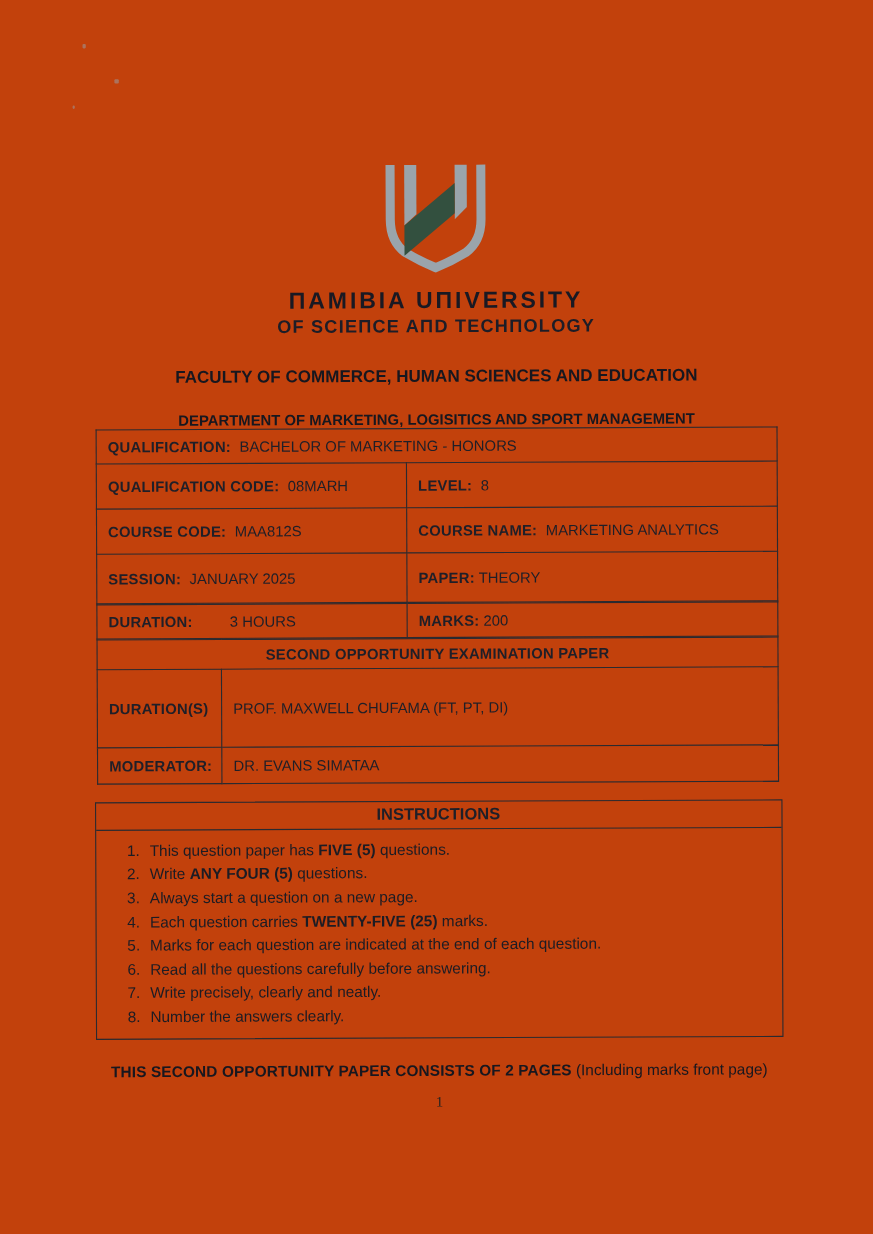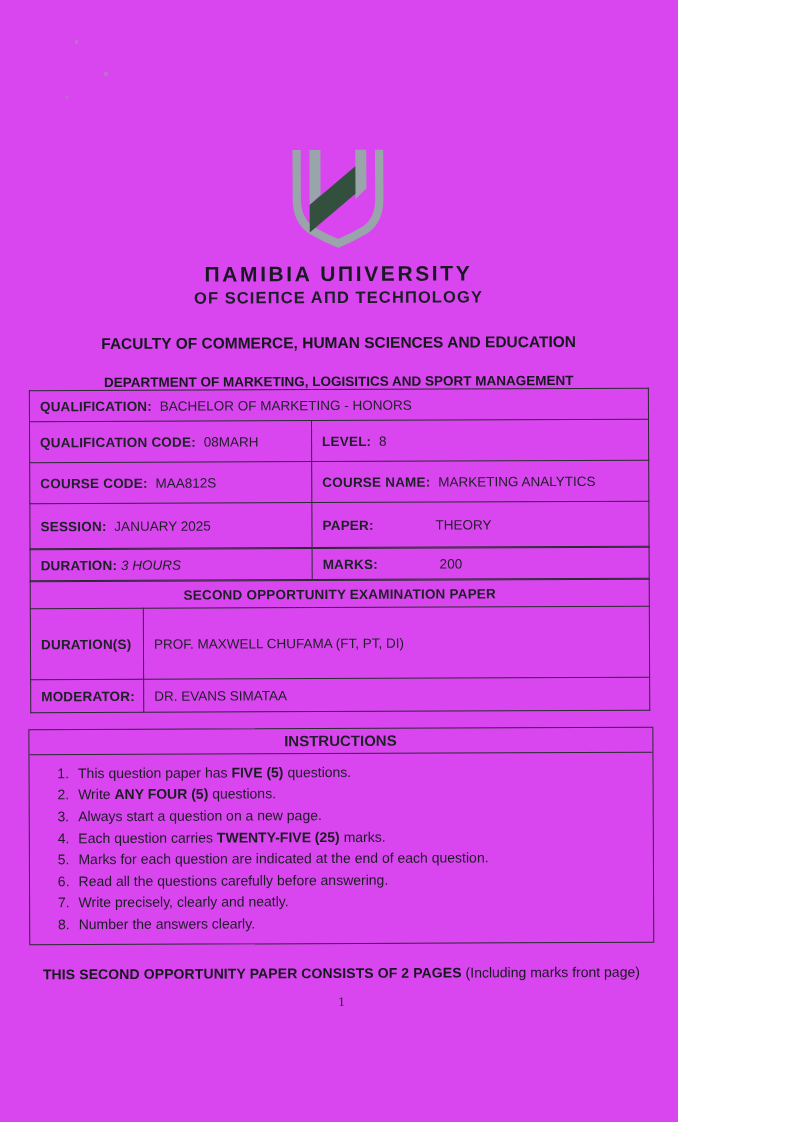--- a/index.html
+++ b/index.html
@@ -1,19 +1,19 @@
 <!DOCTYPE html>
 <html><head>
 <meta charset="utf-8">
 <style>
   html,body{margin:0;padding:0;background:#ffffff;}
   .page{
     position:relative;
-    width:678px;height:1122px;
-    background:#d946ef;
+    width:794px;height:1122px;
+    background:#c2410c;
     overflow:hidden;
     font-family:"Liberation Sans", sans-serif;
     color:#1f1f28;
   }
   .content{ transform:rotate(-0.25deg); transform-origin:50% 420px; padding-top:146px; }
 
   .speck{position:absolute;background:#9a9aa0;border-radius:1px;opacity:.55;}
   .s1{left:75px;top:40px;width:3px;height:4px;}
   .s2{left:104px;top:72px;width:4px;height:4px;}
   .s3{left:66px;top:96px;width:2px;height:3px;}
@@ -42,22 +42,22 @@
   .rowSession td{height:36px;vertical-align:top;padding-top:9px;}
   td.vtop{vertical-align:top;padding-top:7px;}
   .tblB{margin-top:5px;}
   .rowDur td{height:22px;}
   .tblC{margin-top:1px;}
   .examTitle td{height:18px;text-align:center;font-weight:bold;font-size:15px;letter-spacing:.2px;}
   .colLab{width:113px;}
   .rowExam td{height:62px;vertical-align:top;padding-top:7px;}
   .rowMod td{height:24px;}
   .gap-sm{margin-left:4px;}
-  .gap-md{font-style:italic;}
-  .gap-lg{margin-left:58px;}
+  .gap-md{margin-left:30px;}
+  .gap-lg{}
 
   .instr-box{width:623px;margin:16px auto 0;border:1.6px solid #2a2a30;}
   .instr-title{text-align:center;font-weight:bold;font-size:15px;padding:3px 0 4px;border-bottom:1.6px solid #2a2a30;}
   .instr-list{list-style:none;margin:7px 0 9px;padding:0 10px 0 16px;}
   .instr-list li{font-size:14px;padding:2.8px 0;color:#1c1c24;}
   .instr-list .num{display:inline-block;width:24px;text-align:right;margin-right:9px;}
 
   .footer-line{margin-top:21px;text-align:center;font-size:14px;color:#17171f;}
   .footer-line b{letter-spacing:.1px;}
   .pageno{margin-top:13px;text-align:center;font-family:"Liberation Serif", serif;font-size:13px;color:#222;}

